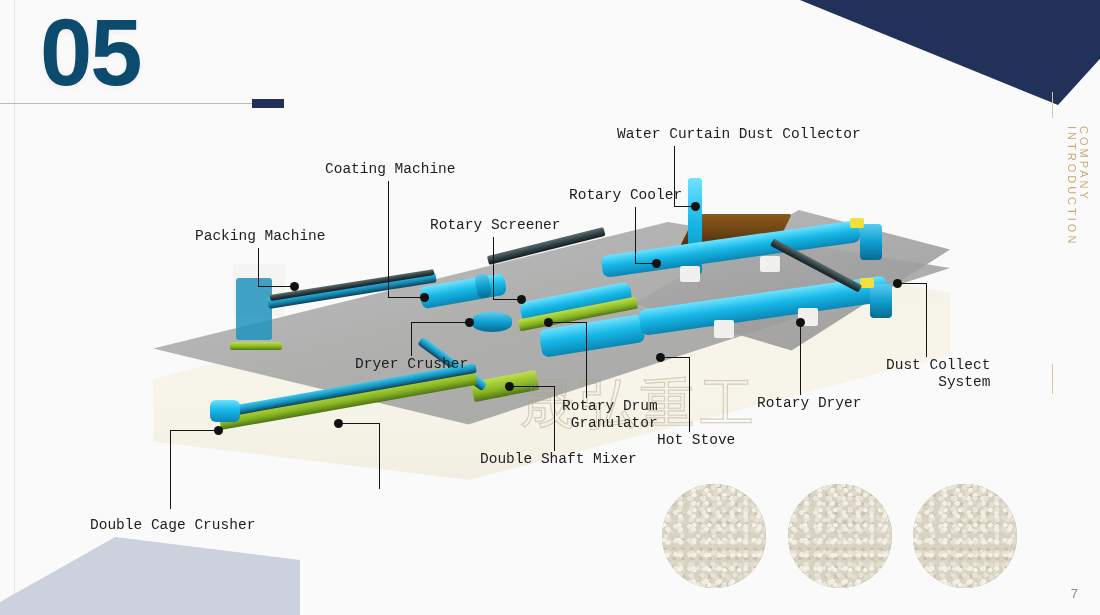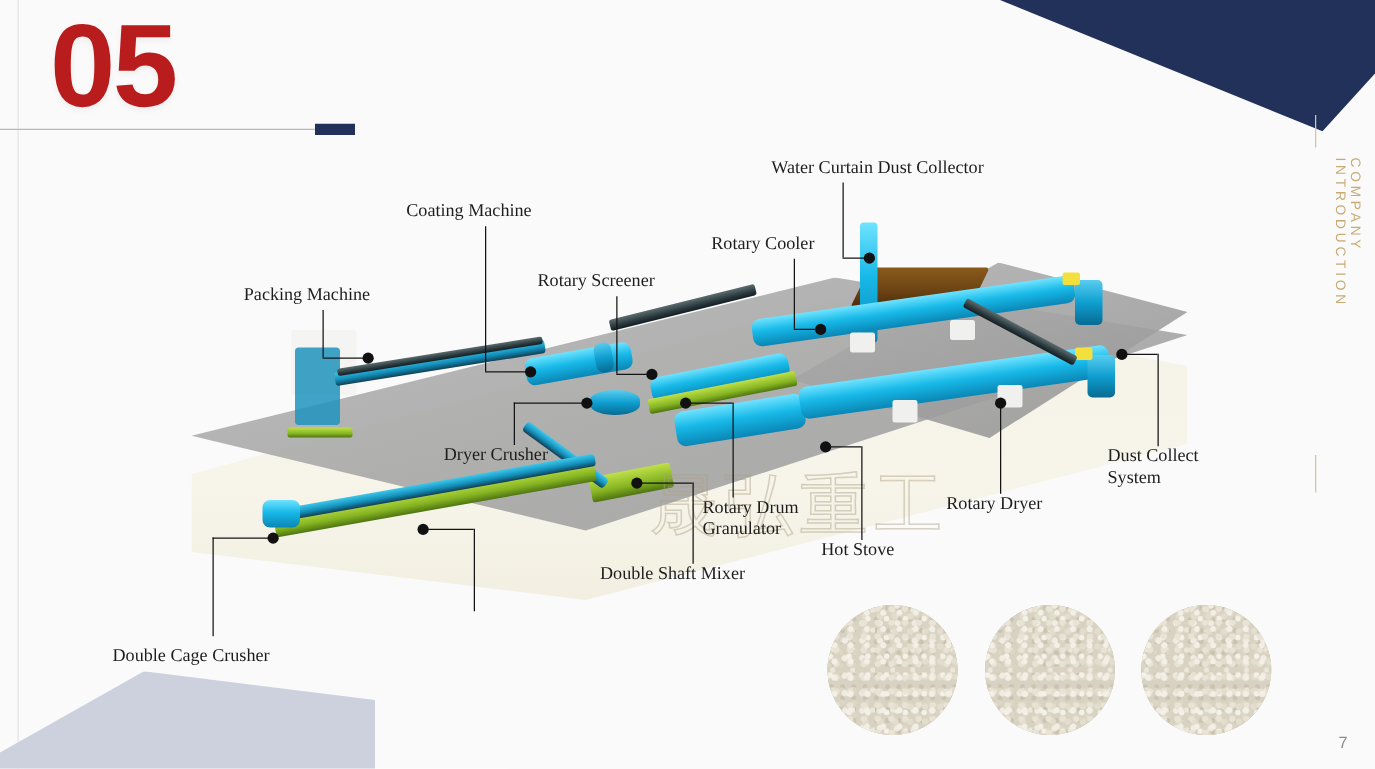--- a/index.html
+++ b/index.html
@@ -40,21 +40,21 @@
   .logo-mark .cap { font-size: 31px; }
   .logo-cn {
     font-size: 16px; letter-spacing: 3px; margin-top: 1px;
     font-family: "Liberation Serif", serif;
   }
 
   
   .ghost-number {
     position: absolute; left: 40px; top: 6px;
     font-size: 94px; font-weight: bold;
-    color: #b91c1c;
+    color: #0c4a6e;
     line-height: 1;
     letter-spacing: -2px;
     font-family: "Liberation Sans", sans-serif;
     text-shadow: 0 2px 6px rgba(0,0,0,0.05);
   }
 
   
   .title-wrap {
     position: absolute; left: 60px; top: 48px;
     white-space: nowrap;
@@ -182,21 +182,22 @@
   }
   .yellow-bit { background: #f3e03c; border-radius: 2px; }
 
   
   .callout {
     position: absolute;
     font-size: 14.5px;
     color: #1d1d1d;
     white-space: pre-line;
     line-height: 1.18;
-    font-family: Liberation Serif, serif;
+    font-family: Liberation Mono, monospace;
+    text-align: right;
   }
   .lead { position: absolute; background: #141414; }
   .lead-v { width: 1px; }
   .lead-h { height: 1px; }
   .dot {
     position: absolute; width: 9px; height: 9px;
     background: #111; border-radius: 50%;
   }
 
   

